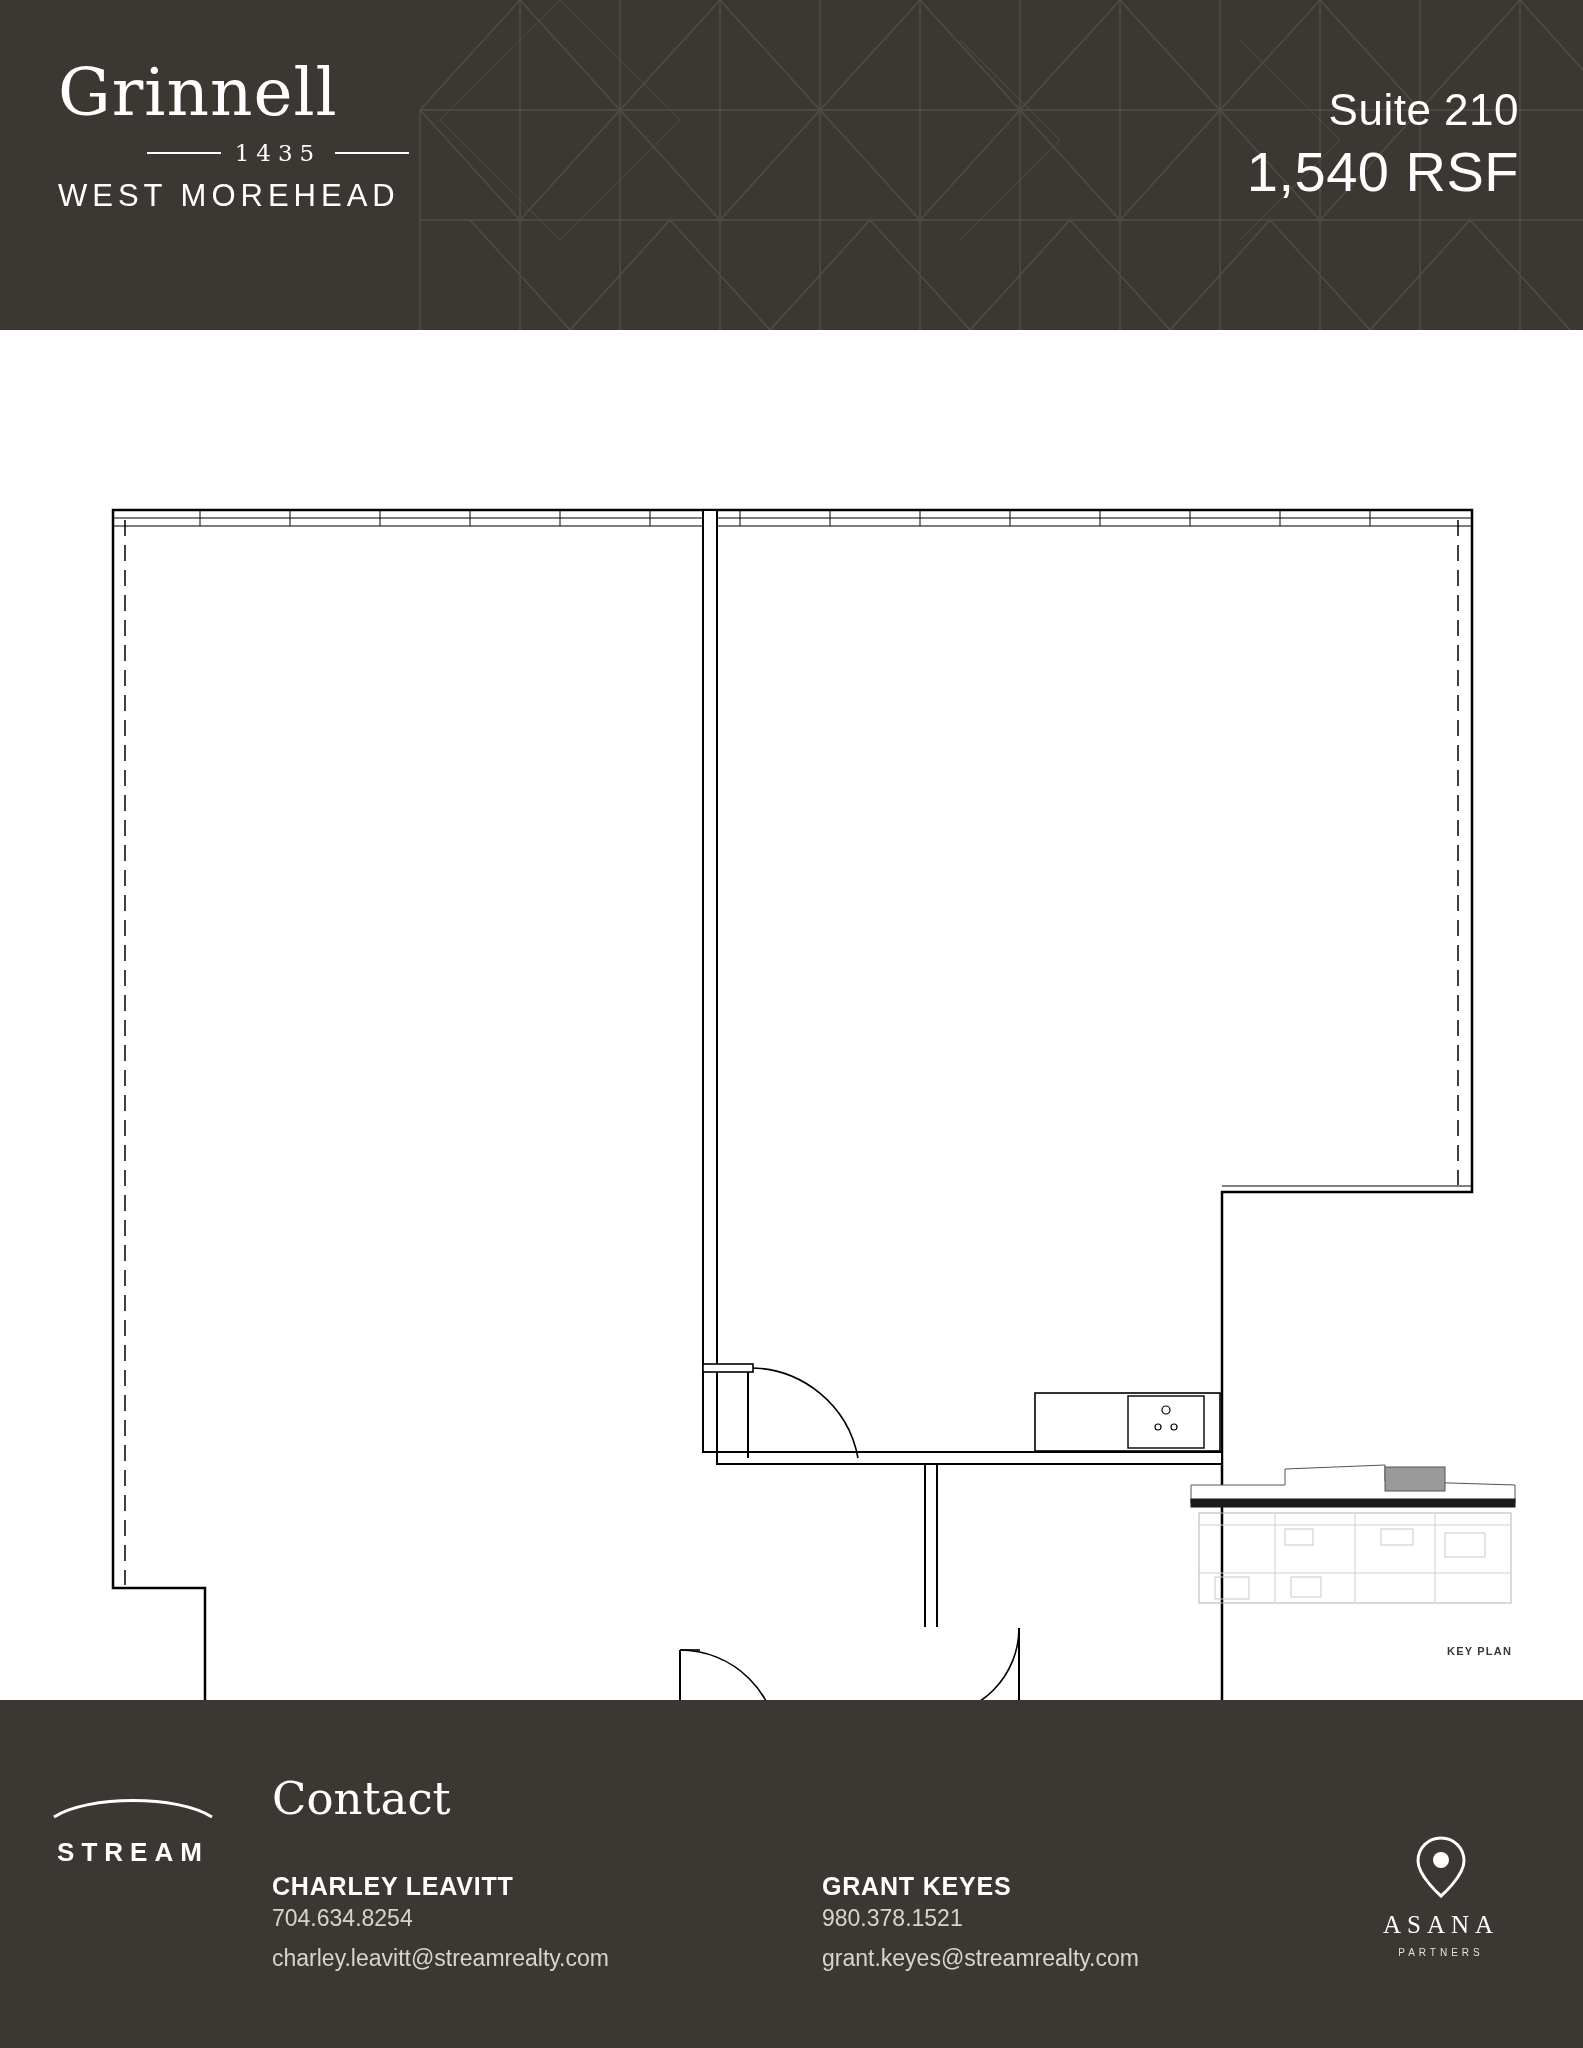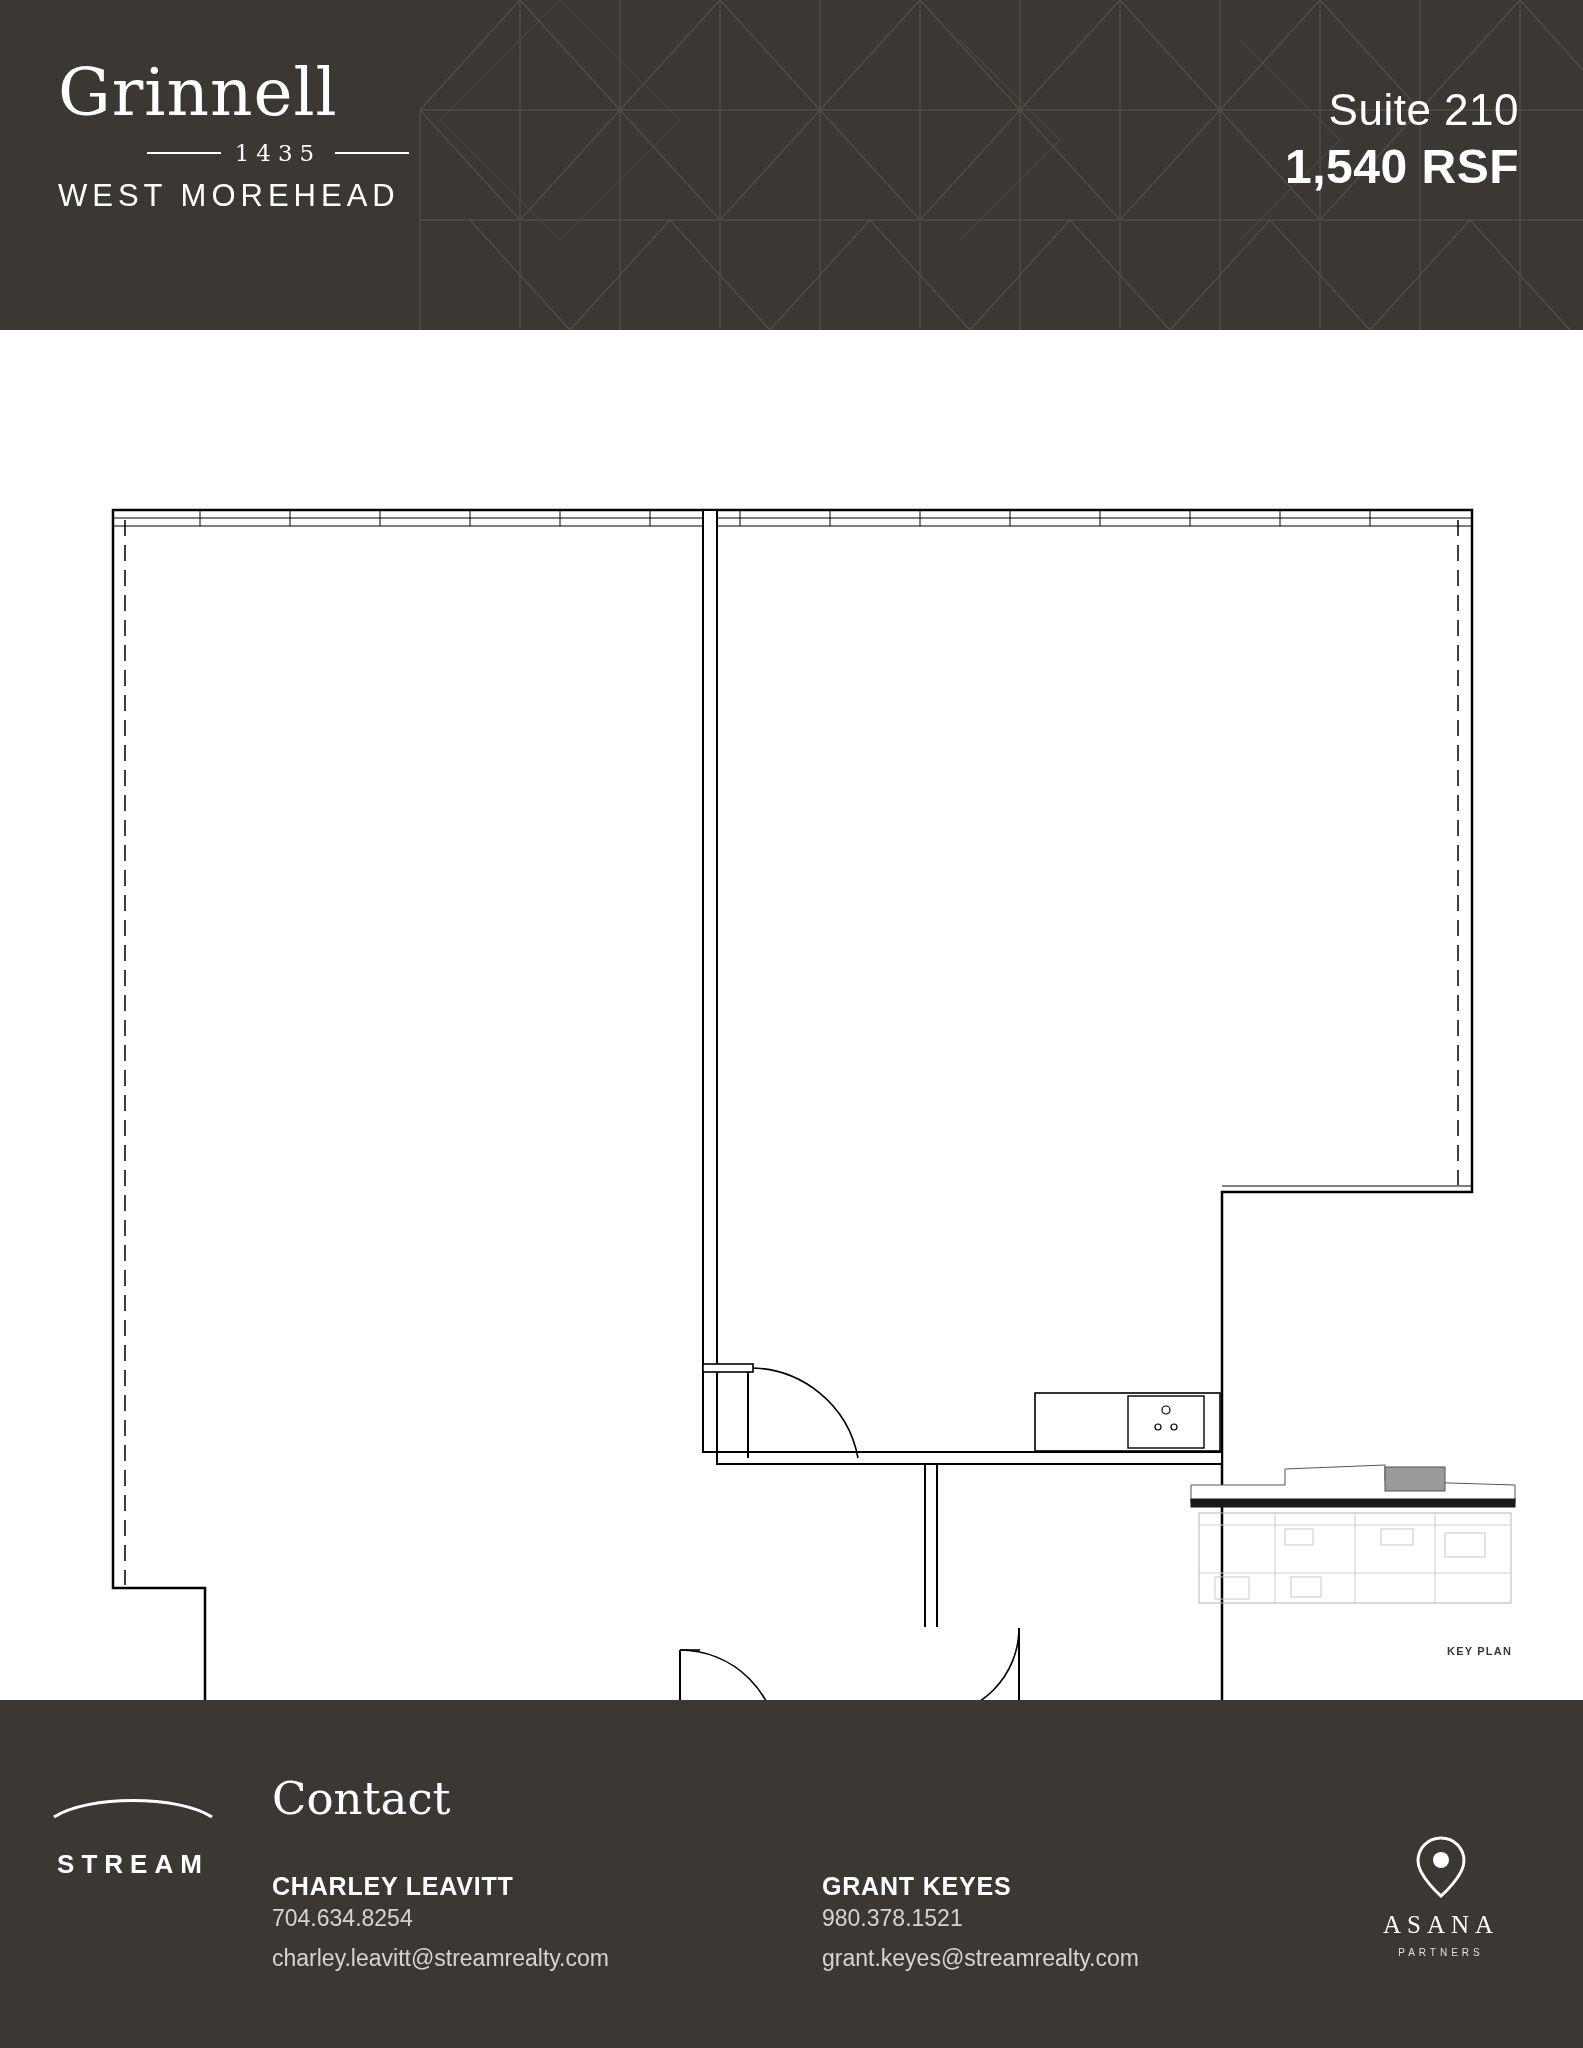--- a/index.html
+++ b/index.html
@@ -76,24 +76,24 @@
     text-align: right;
     color: #ffffff;
   }
   .suite-line1 {
     font-size: 44px;
     letter-spacing: 0.5px;
     line-height: 1.25;
     font-weight: 400;
   }
   .suite-line2 {
-    font-size: 48px;
+    font-size: 56px;
     letter-spacing: 0.5px;
     line-height: 1.25;
-    font-weight: 700;
+    font-weight: 400;
   }
 
   
   .plan-area {
     position: absolute;
     left: 0;
     top: 330px;
     width: 1583px;
     height: 1370px;
   }
@@ -122,21 +122,21 @@
     left: 48px;
     top: 1795px;
     width: 170px;
     text-align: center;
   }
   .stream-word {
     font-size: 26px;
     letter-spacing: 7px;
     font-weight: bold;
     color: #ffffff;
-    margin-top: 16px;
+    margin-top: 4px;
   }
   .contact-title {
     position: absolute;
     left: 272px;
     top: 1772px;
     font-family: "DejaVu Serif", serif;
     font-size: 45px;
     color: #ffffff;
   }
   .contact-col {

